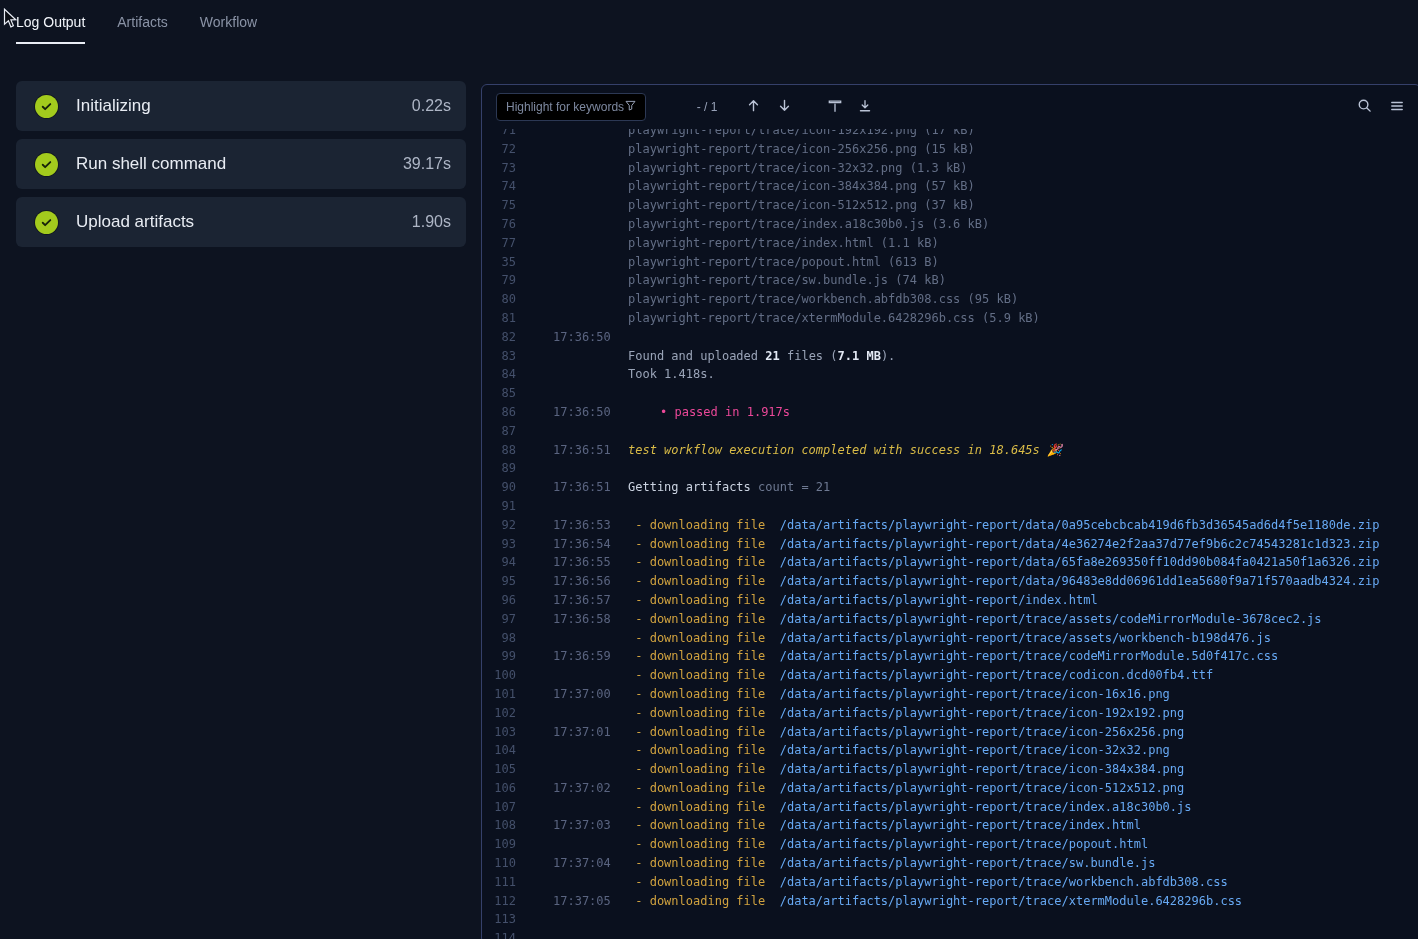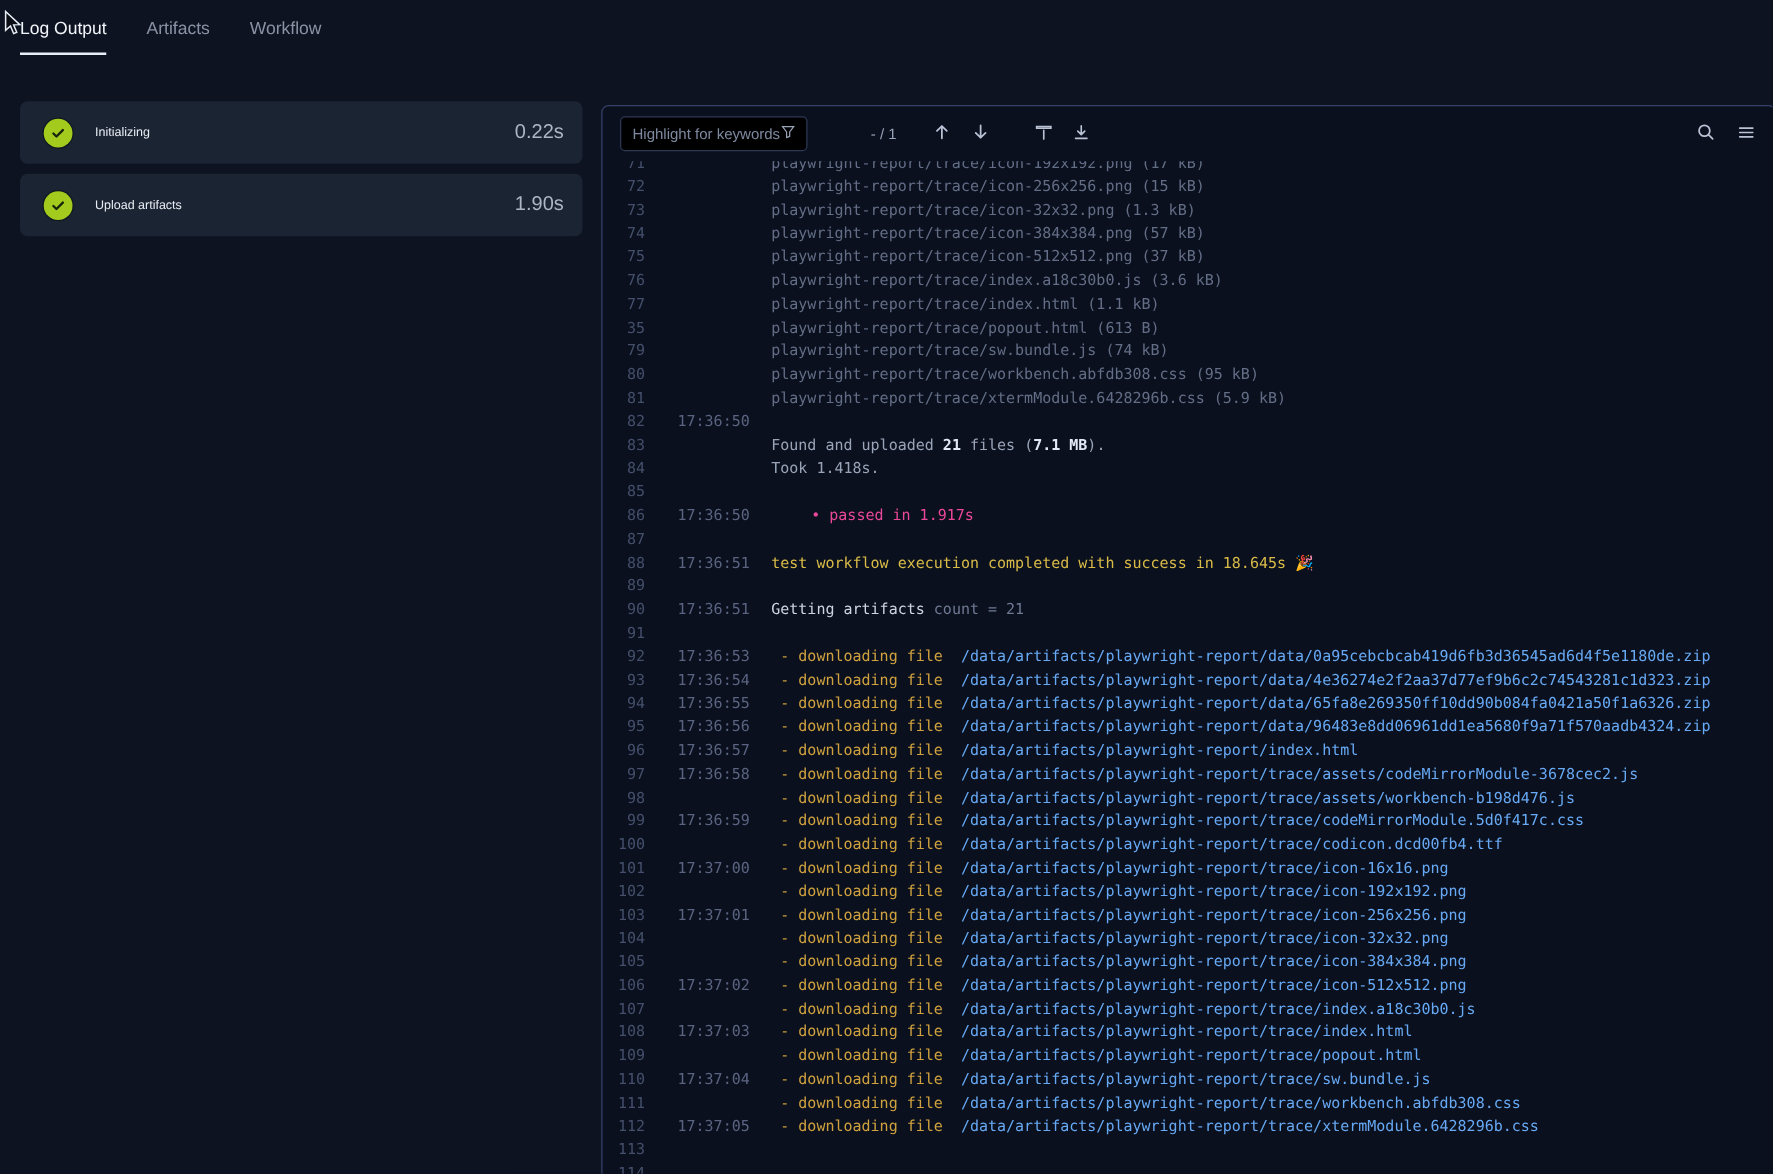--- a/index.html
+++ b/index.html
@@ -20,21 +20,21 @@
 
   .cursor { position:absolute; left:3px; top:8px; z-index:50; }
 
   
   .steps { position:absolute; top:81px; left:16px; width:450px; }
   .step { height:50px; background:#1b2433; border-radius:6px; margin-bottom:8px;
           display:flex; align-items:center; padding:0 15px 0 19px; }
   .check { width:23px; height:23px; border-radius:50%; background:#a3cb1d;
            box-shadow:0 0 0 1px rgba(0,0,0,.35);
            display:flex; align-items:center; justify-content:center; flex:0 0 auto; }
-  .step-label { margin-left:18px; font-size:10px; color:#e8ecf3; }
+  .step-label { margin-left:18px; font-size:17px; color:#e8ecf3; }
   .step-time  { margin-left:auto; font-size:16px; color:#aeb6c6; }
 
   
   .logpanel { position:absolute; left:481px; top:84px; width:940px; height:860px;
               background:#0a101e; border:1px solid #35406a; border-radius:6px; }
   .logbar { position:absolute; top:0; left:0; right:0; height:44px;
             display:flex; align-items:center; padding:0 14px; }
   .hl-pill { width:150px; height:28px; background:#000000; border:1px solid #2c3854;
              border-radius:4px; display:flex; align-items:center; justify-content:space-between;
              padding:0 9px; color:#7e89a0; font-size:12px; cursor:text; }
@@ -44,26 +44,26 @@
   .m14 { margin-left:14px; } .m12 { margin-left:12px; } .m32 { margin-left:32px; }
   .pushright { margin-left:auto; }
   .dimicon { color:#9aa4ba; }
 
   
   .logbody { position:absolute; top:44px; left:0; right:0; bottom:0; overflow:hidden;
              font-family:"DejaVu Sans Mono", monospace; font-size:12px; }
   .loglines { margin-top:-8px; }
   .log-row { height:18.8px; line-height:18.8px; white-space:pre; }
   .ln { display:inline-block; width:34px; text-align:right; color:#44506b; }
-  .lt { display:inline-block; width:58px; margin-left:26px; margin-right:17px; color:#5a6480; }
+  .lt { display:inline-block; width:58px; margin-left:37px; margin-right:17px; color:#5a6480; }
   .seg-dim    { color:#636e86; }
   .seg-text   { color:#9aa4b8; }
   .seg-strong { color:#e3e9f4; font-weight:bold;margin-top:30px; }
   .seg-green  { color:#ec4899;margin-left:32px; }
-  .seg-yellow { color:#d9bb47; }
+  .seg-yellow { color:#d9bb47;font-style:italic; }
   .seg-orange { color:#d0a23f; }
   .seg-blue   { color:#67a9f4; }
   .seg-bright { color:#ccd4e2; }
   .seg-muted  { color:#6e7992; }
 </style>
 </head>
 <body>
 
 <div class="cursor">
   <svg width="16" height="22" viewBox="0 0 16 22">
@@ -79,20 +79,29 @@
 
 <div class="steps">
   <div class="step">
     <span class="check">
       <svg width="13" height="13" viewBox="0 0 24 24">
           <path d="M5 12.5l4.5 4.5L19 7.5" stroke="#17230a" stroke-width="3.4" fill="none" stroke-linecap="round" stroke-linejoin="round"></path>
         </svg>
     </span>
     <span class="step-label">Initializing</span>
     <span class="step-time">0.22s</span>
+  </div>
+  <div class="step">
+    <span class="check">
+      <svg width="13" height="13" viewBox="0 0 24 24">
+          <path d="M5 12.5l4.5 4.5L19 7.5" stroke="#17230a" stroke-width="3.4" fill="none" stroke-linecap="round" stroke-linejoin="round"></path>
+        </svg>
+    </span>
+    <span class="step-label">Run shell command</span>
+    <span class="step-time">39.17s</span>
   </div>
   <div class="step">
     <span class="check">
       <svg width="13" height="13" viewBox="0 0 24 24">
           <path d="M5 12.5l4.5 4.5L19 7.5" stroke="#17230a" stroke-width="3.4" fill="none" stroke-linecap="round" stroke-linejoin="round"></path>
         </svg>
     </span>
     <span class="step-label">Upload artifacts</span>
     <span class="step-time">1.90s</span>
   </div>

